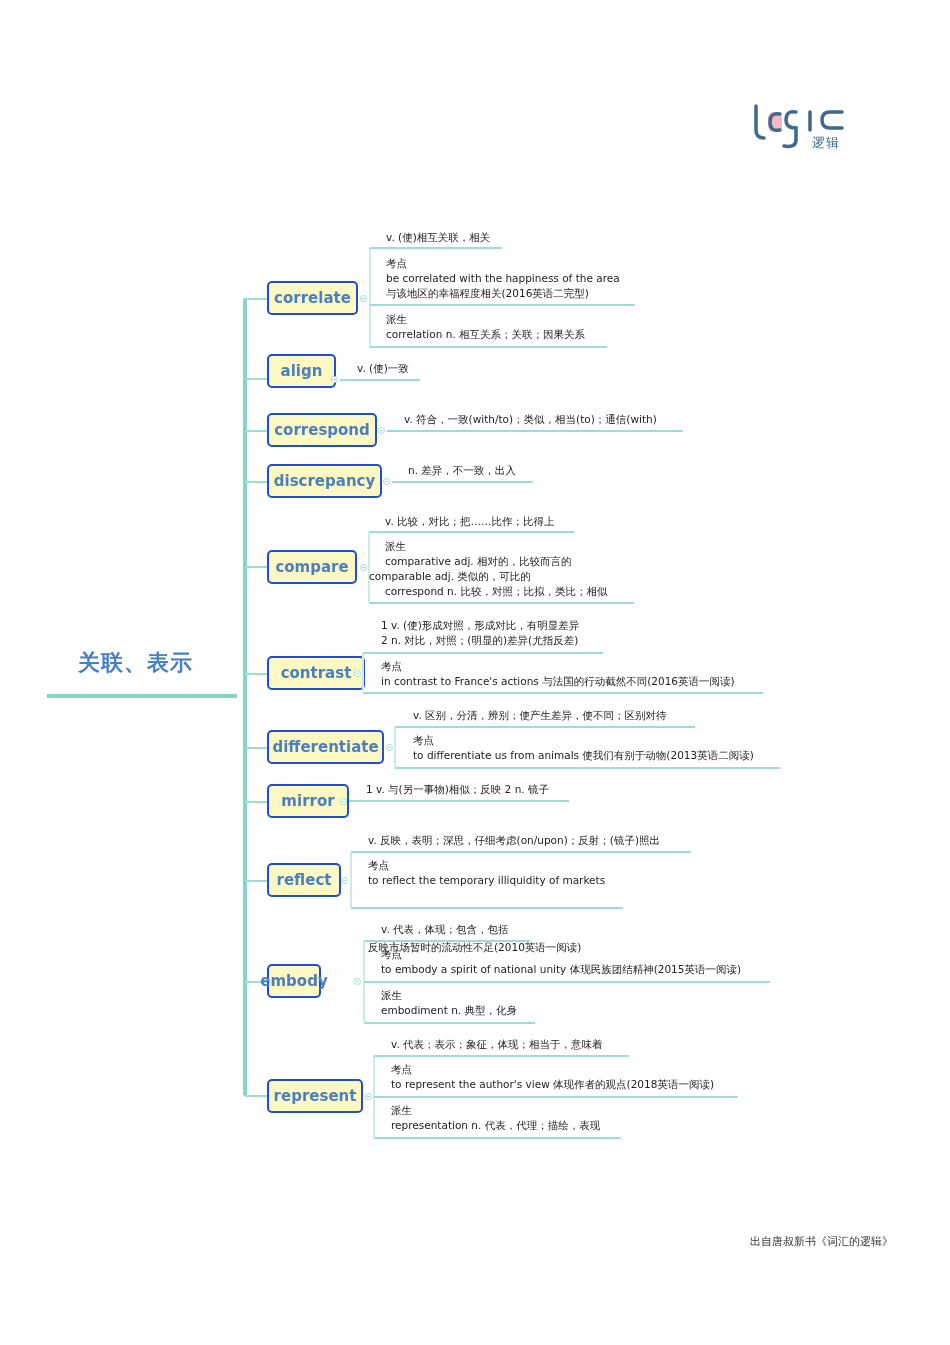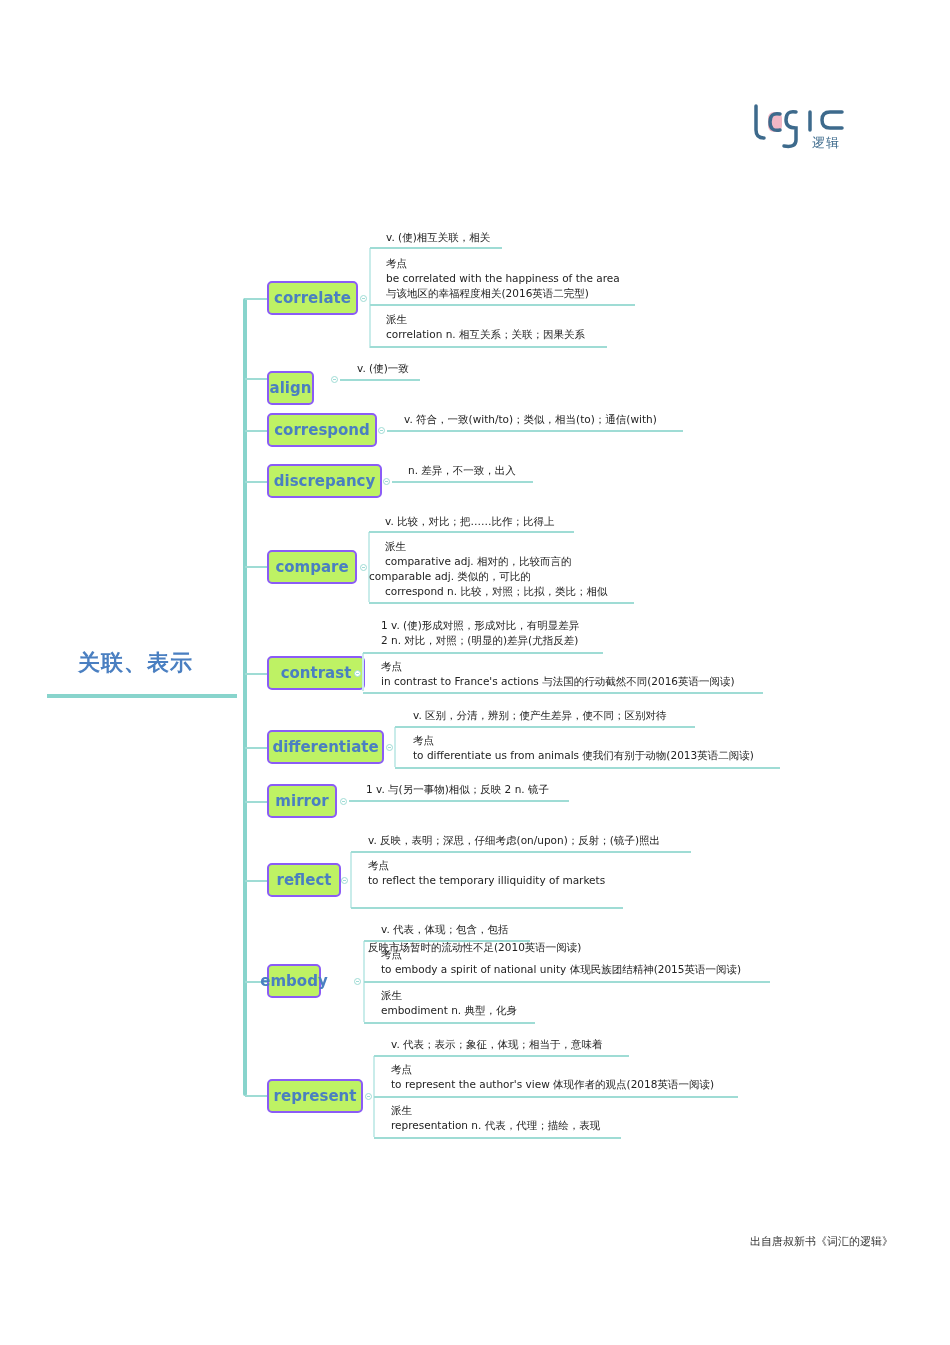--- a/index.html
+++ b/index.html
@@ -5,22 +5,22 @@
   html, body { margin: 0; padding: 0; background: #ffffff; }
   body { width: 950px; height: 1345px; position: relative; overflow: hidden;
          font-family: "DejaVu Sans", "Liberation Sans", sans-serif; color: #222; }
   .abs { position: absolute; }
   .logo { left: 752px; top: 100px; width: 95px; height: 55px; }
   .logo-sub { position: absolute; left: 60px; top: 34px; font-size: 13px; color: #3d6a8c; letter-spacing: 1px; }
   .root-title { left: 78px; top: 648px; font-size: 22px; font-weight: bold; color: #4a7fc1; letter-spacing: 1px; }
   .root-line { left: 47px; top: 694px; width: 190px; height: 4px; background: #88d4cc; }
   .trunk { left: 243px; top: 298px; width: 4px; height: 798px; background: #88d4cc; border-radius: 2px; }
   .conn { position: absolute; left: 245px; width: 22px; height: 2px; background: #9fdcd5; }
-  .node { position: absolute; left: 267px; height: 34px; border: 2px solid #8b5cf6; border-radius: 5px;
-          background: #bef264; box-sizing: border-box; display: flex; align-items: center; justify-content: center;
+  .node { position: absolute; left: 267px; height: 34px; border: 2px solid #1d4ed8; border-radius: 5px;
+          background: #fef9c3; box-sizing: border-box; display: flex; align-items: center; justify-content: center;
           font-size: 15px; font-weight: bold; color: #4a7fc1; padding: 0 10px; }
   .collapse { position: absolute; width: 7px; height: 7px; border: 1px solid #9fdcd5; border-radius: 50%;
               background: #fff; box-sizing: border-box; }
   .collapse::after { content: ""; position: absolute; left: 1px; top: 2px; width: 3px; height: 1px; background: #9fdcd5; }
   .bline { position: absolute; height: 2px; background: #9fdcd5; }
   .vline { position: absolute; width: 2px; background: #c9ecea; }
   .txt { position: absolute; font-size: 10.5px; line-height: 15.5px; color: #222; white-space: nowrap; }
   .footer { left: 750px; top: 1234px; font-size: 11px; color: #333; }
 </style>
 </head>
@@ -50,21 +50,21 @@
 <div class="bline" style="left:370px;top:304px;width:265px"></div>
 <div class="bline" style="left:370px;top:346px;width:237px"></div>
 <div class="txt" style="left:386px;top:230px">v. (使)相互关联，相关</div>
 <div class="txt" style="left:386px;top:256px">考点</div>
 <div class="txt" style="left:386px;top:271px">be correlated with the happiness of the area</div>
 <div class="txt" style="left:386px;top:286px">与该地区的幸福程度相关(2016英语二完型)</div>
 <div class="txt" style="left:386px;top:312px">派生</div>
 <div class="txt" style="left:386px;top:327px">correlation n. 相互关系；关联；因果关系</div>
 
 <div class="conn" style="top:378px"></div>
-<div class="node" style="top:371px;width:47px">align</div>
+<div class="node" style="top:354px;width:69px">align</div>
 <div class="collapse" style="left:331px;top:376px"></div>
 <div class="bline" style="left:340px;top:379px;width:80px"></div>
 <div class="txt" style="left:357px;top:361px">v. (使)一致</div>
 
 <div class="conn" style="top:430px"></div>
 <div class="node" style="top:413px;width:110px">correspond</div>
 <div class="collapse" style="left:378px;top:427px"></div>
 <div class="bline" style="left:387px;top:430px;width:296px"></div>
 <div class="txt" style="left:404px;top:412px">v. 符合，一致(with/to)；类似，相当(to)；通信(with)</div>
 
@@ -101,21 +101,21 @@
 <div class="node" style="top:730px;width:117px">differentiate</div>
 <div class="collapse" style="left:386px;top:744px"></div>
 <div class="vline" style="left:394px;top:727px;height:40px"></div>
 <div class="bline" style="left:395px;top:726px;width:300px"></div>
 <div class="bline" style="left:395px;top:767px;width:385px"></div>
 <div class="txt" style="left:413px;top:708px">v. 区别，分清，辨别；使产生差异，使不同；区别对待</div>
 <div class="txt" style="left:413px;top:733px">考点</div>
 <div class="txt" style="left:413px;top:748px">to differentiate us from animals 使我们有别于动物(2013英语二阅读)</div>
 
 <div class="conn" style="top:801px"></div>
-<div class="node" style="top:784px;width:70px">mirror</div>
+<div class="node" style="top:784px;width:82px">mirror</div>
 <div class="collapse" style="left:340px;top:798px"></div>
 <div class="bline" style="left:349px;top:800px;width:220px"></div>
 <div class="txt" style="left:366px;top:782px">1 v. 与(另一事物)相似；反映 2 n. 镜子</div>
 
 <div class="conn" style="top:880px"></div>
 <div class="node" style="top:863px;width:74px">reflect</div>
 <div class="collapse" style="left:341px;top:877px"></div>
 <div class="vline" style="left:350px;top:852px;height:56px"></div>
 <div class="bline" style="left:351px;top:851px;width:340px"></div>
 <div class="bline" style="left:351px;top:907px;width:272px"></div>

